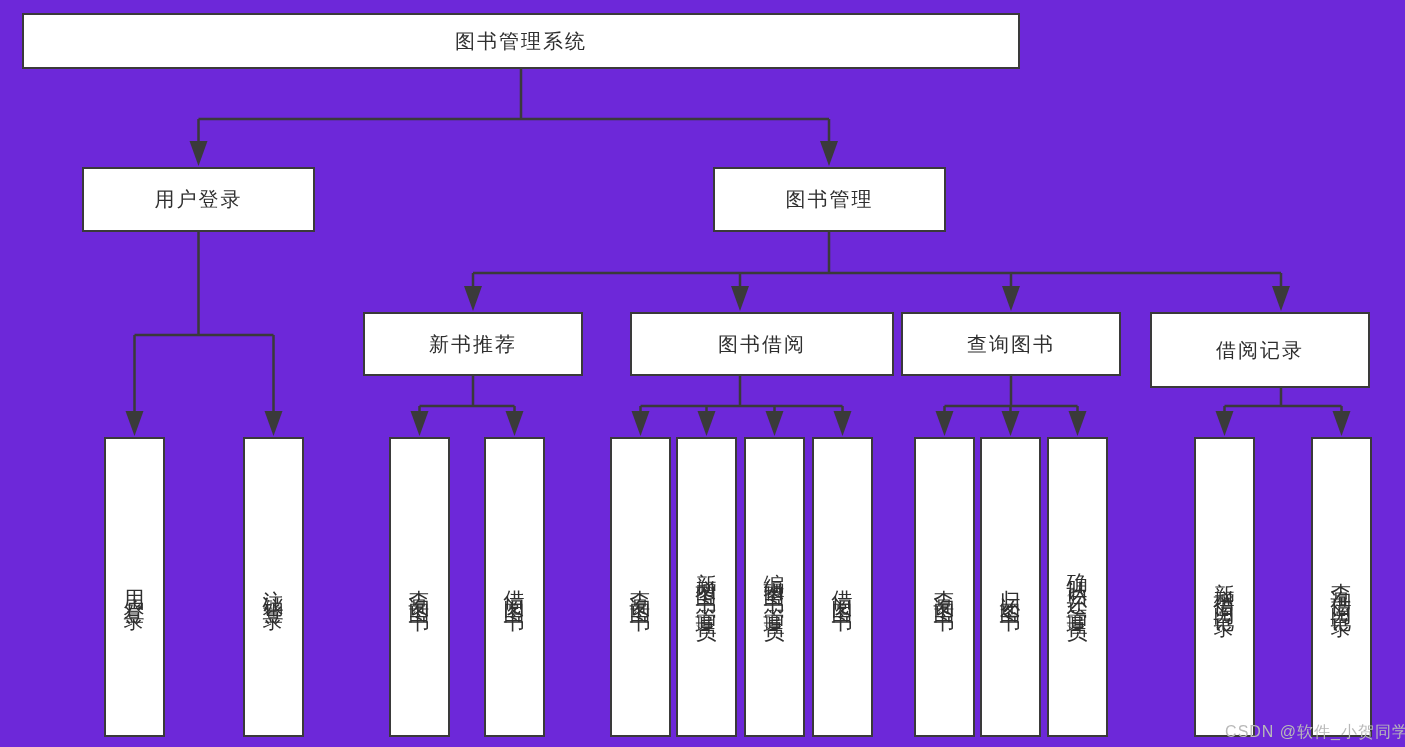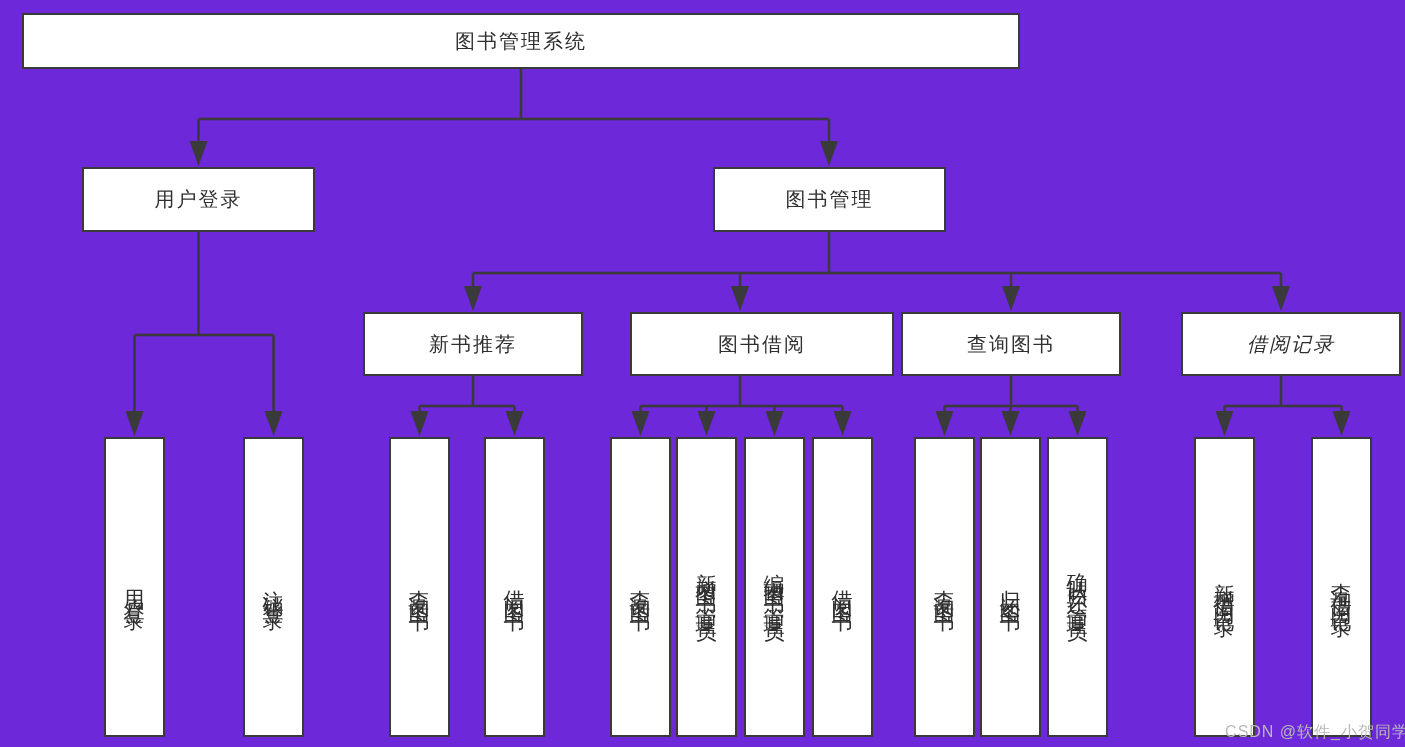--- a/index.html
+++ b/index.html
@@ -104,21 +104,21 @@
   </svg>
 
   <div class="hnode root" style="left:22px; top:13px; width:998px; height:56px;">图书管理系统</div>
 
   <div class="hnode" style="left:82px; top:167px; width:233px; height:65px;">用户登录</div>
   <div class="hnode" style="left:713px; top:167px; width:233px; height:65px;text-align:center;">图书管理</div>
 
   <div class="hnode" style="left:363px; top:312px; width:220px; height:64px;">新书推荐</div>
   <div class="hnode" style="left:630px; top:312px; width:264px; height:64px;">图书借阅</div>
   <div class="hnode" style="left:901px; top:312px; width:220px; height:64px;">查询图书</div>
-  <div class="hnode" style="left:1181px; top:312px; width:220px; height:64px;font-style:italic;">借阅记录</div>
+  <div class="hnode" style="left:1150px; top:312px; width:220px; height:76px;">借阅记录</div>
 
   <div class="vnode" style="left:104px;">用户登录</div>
   <div class="vnode" style="left:243px;">注销登录</div>
 
   <div class="vnode" style="left:389px;">查询图书</div>
   <div class="vnode" style="left:484px;">借阅图书</div>
 
   <div class="vnode" style="left:610px;">查询图书</div>
   <div class="vnode" style="left:676px;">新增图书（管理员）</div>
   <div class="vnode" style="left:744px;">编辑图书（管理员）</div>

